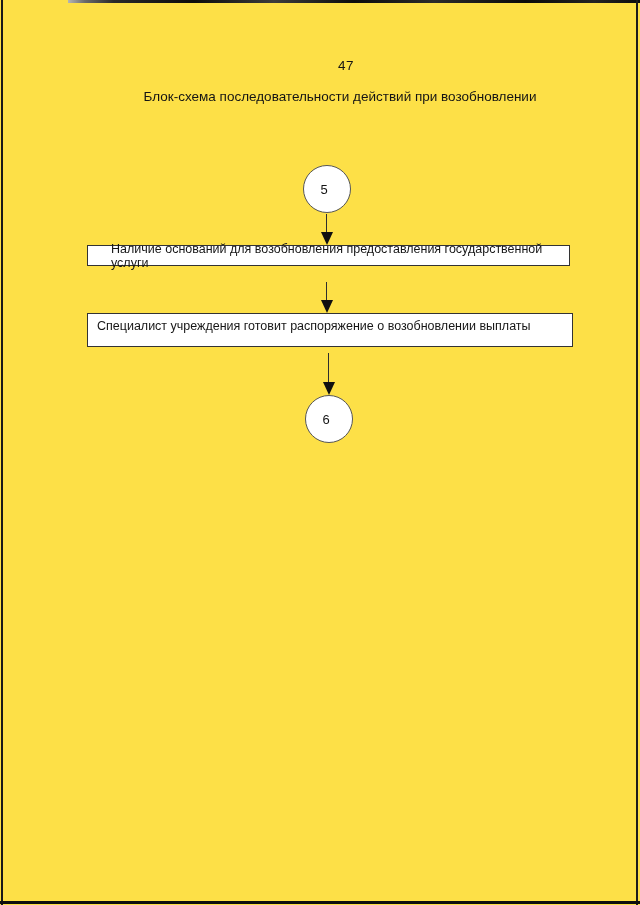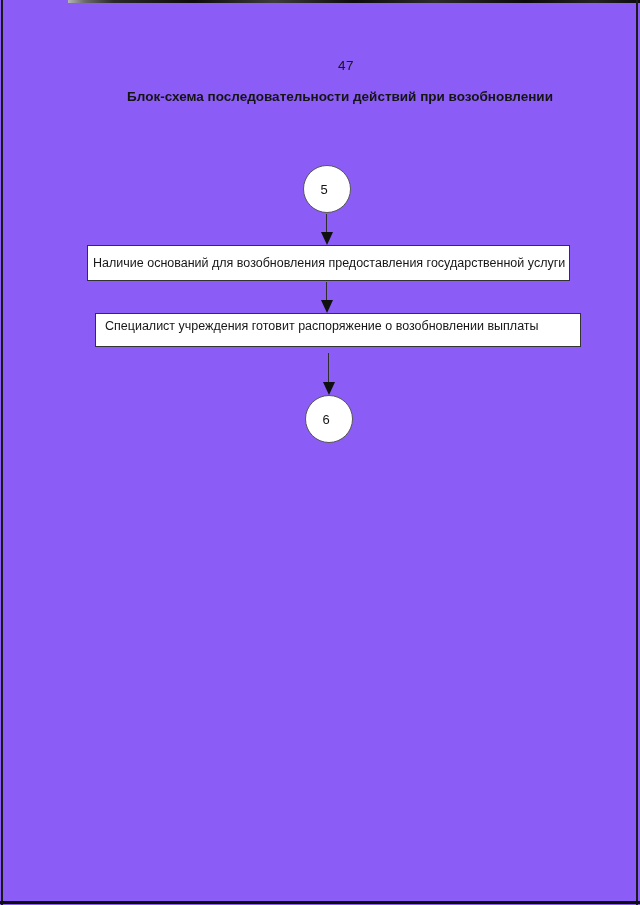--- a/index.html
+++ b/index.html
@@ -4,21 +4,21 @@
 <style>
   html, body {
     margin: 0;
     padding: 0;
     background: #ffffff;
   }
   .page {
     position: relative;
     width: 640px;
     height: 905px;
-    background: #8b5cf6;
+    background: #fde047;
     overflow: hidden;
     font-family: "Liberation Sans", sans-serif;
     color: #141414;
   }
 
   
   .artifact { position: absolute; }
   .artifact.top {
     left: 68px; top: 0; width: 572px; height: 3px;
     background: linear-gradient(90deg,
@@ -36,21 +36,21 @@
     left: 314px; top: 58px; width: 64px;
     text-align: center;
     font-size: 13.5px;
     letter-spacing: 0.5px;
   }
   .doc-title {
     position: absolute;
     left: 40px; top: 88px; width: 600px;
     text-align: center;
     font-size: 13.5px;
-    font-weight: bold;
+    font-weight: normal;
     line-height: 18px;
   }
 
   
   .connector {
     position: absolute;
     width: 46px; height: 46px;
     border: 1px solid #565656;
     border-radius: 50%;
     background: #ffffff;
@@ -86,29 +86,28 @@
   .step-box {
     position: absolute;
     left: 87px;
     border: 1px solid #333333;
     background: #ffffff;
     font-size: 12.5px;
     box-sizing: border-box;
     color: #161616;
   }
   .step-box.b1 {
-    top: 245px; width: 483px; height: 36px;
+    top: 245px; width: 483px; height: 21px;
     display: flex; align-items: center;
-    padding-left: 5px;
+    padding-left: 23px;
   }
   .step-box.b2 {
     top: 313px; width: 486px; height: 34px;
     padding: 5px 0 0 9px;
     line-height: 14px;
-    margin-left: 8px;
   }
 </style>
 </head>
 <body>
 
 <div class="page">
 
   <div class="artifact top"></div>
   <div class="artifact left"></div>
   <div class="artifact right"></div>

